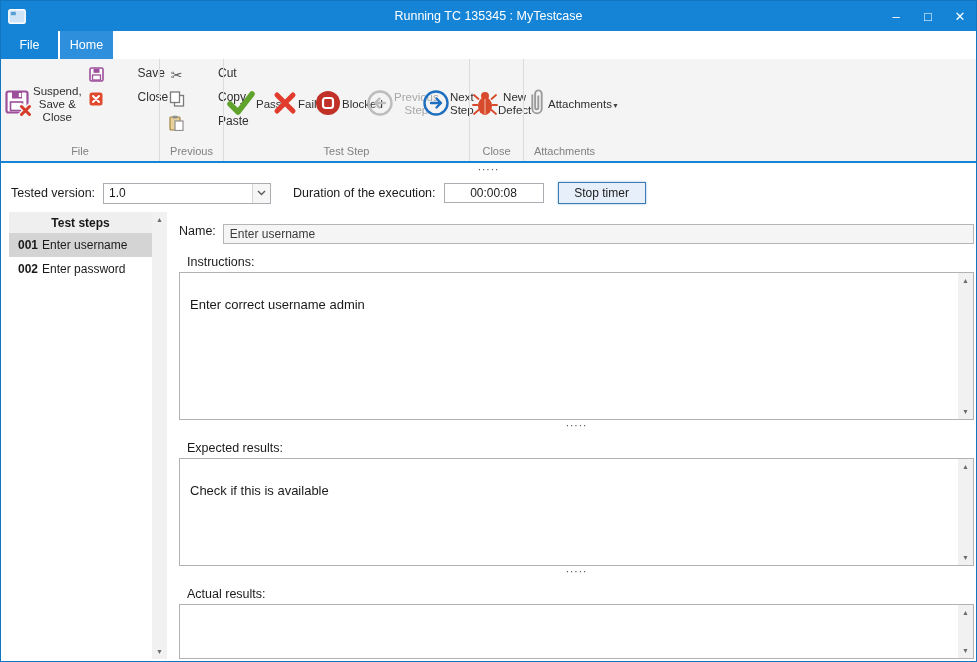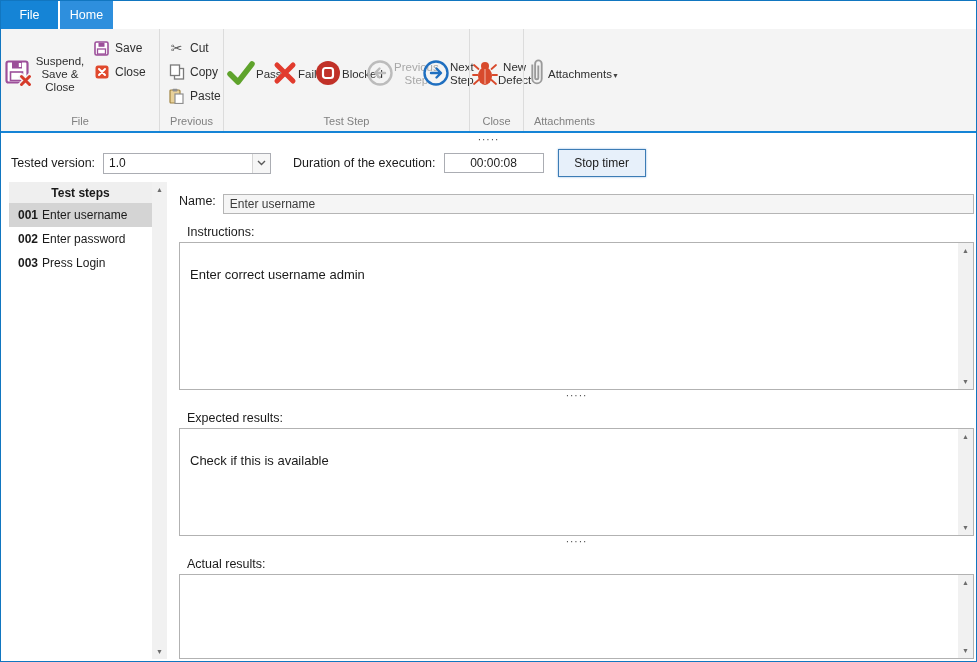--- a/index.html
+++ b/index.html
@@ -29,37 +29,37 @@
   .rgroup-label { height: 17px; text-align: center; font-size: 11px; color: #808080; line-height: 14px; flex: 0 0 auto; }
   .ribbon-fill { flex: 1; }
 
   .bigbtn { display: flex; flex-direction: row; align-items: center; padding-top: 5px; font-size: 11.5px; color: #2f2f2f; text-align: center; cursor: default; }
   .bigbtn .icn { height: 32px; display: flex; align-items: center; justify-content: center; margin-bottom: 3px; }
   .bigbtn .lbl { line-height: 13px; }
   .bigbtn.disabled { color: #a8a8a8; }
   .drop-arrow { font-size: 7px; color: #444; margin-top: 3px; line-height: 7px; }
 
   .smallcol { display: flex; flex-direction: column; padding-top: 7px; }
-  .smallbtn { display: flex; align-items: center; height: 24px; font-size: 12px; color: #2f2f2f; padding: 0 5px; cursor: default; }
+  .smallbtn { display: flex; height: 24px; font-size: 12px; color: #2f2f2f; padding: 0 5px; cursor: default; gap: 28px; }
   .smallbtn .icn { width: 19px; height: 17px; margin-right: 4px; display: flex; align-items: center; justify-content: center; }
   .cut-glyph { font-size: 14px; color: #5a5a5a; line-height: 14px; }
 
   
   .dots-row { height: 13px; display: flex; align-items: center; justify-content: center; flex: 0 0 auto; background: #fff; }
   .dots { font-size: 10px; color: #444; letter-spacing: 1px; line-height: 8px; cursor: default; }
   .splitter { height: 12px; display: flex; align-items: center; justify-content: center; flex: 0 0 auto; }
 
   
   .toolbar { height: 34px; display: flex; align-items: center; padding-left: 10px; flex: 0 0 auto; background: #fff; font-size: 12.5px; color: #1a1a1a; }
   .combo { width: 168px; height: 21px; border: 1px solid #abadb3; margin-left: 8px; display: flex; align-items: stretch; background: #fff; font-size: 12px; }
   .combo .val { flex: 1; display: flex; align-items: center; padding-left: 5px; }
   .combo .arrowbox { width: 18px; border-left: 1px solid #d5d5d5; background: #f6f6f6; display: flex; align-items: center; justify-content: center; }
   .dur-label { margin-left: 22px; }
   .duration-input { width: 100px; height: 20px; border: 1px solid #abadb3; margin-left: 8px; text-align: center; font-size: 12px; font-family: "Liberation Sans", sans-serif; color: #222; }
-  .stop-btn { margin-left: 14px; width: 88px; height: 28px; background: #e7f0fa; border: 1px solid #3c7cb5; box-shadow: 0 0 2px #8fb9e2; font-size: 12px; font-family: "Liberation Sans", sans-serif; color: #1a1a1a; cursor: default; }
+  .stop-btn { margin-left: 14px; width: 88px; height: 22px; background: #e7f0fa; border: 1px solid #3c7cb5; box-shadow: 0 0 2px #8fb9e2; font-size: 12px; font-family: "Liberation Sans", sans-serif; color: #1a1a1a; cursor: default; }
 
   
   .content { flex: 1; display: flex; padding: 2px 2px 2px 8px; min-height: 0; background: #fff; }
 
   .steps-panel { width: 158px; flex: 0 0 auto; display: flex; }
   .steps-main { flex: 1; display: flex; flex-direction: column; min-width: 0; }
   .steps-header { height: 21px; background: #efefef; font-weight: bold; font-size: 12px; display: flex; align-items: center; justify-content: center; color: #1a1a1a; flex: 0 0 auto; }
   .steps-list { flex: 1; background: #fff; }
   .step-item { height: 24px; display: flex; align-items: center; padding-left: 9px; font-size: 12px; color: #1a1a1a; cursor: default; }
   .step-item .num { font-weight: bold; margin-right: 4px; }
@@ -78,20 +78,34 @@
   .textbox .txt { flex: 1; padding: 24px 10px 8px; font-size: 13px; color: #1a1a1a; white-space: pre-wrap; overflow: hidden; }
   .tb-instructions { height: 148px; flex: 0 0 auto; justify-content: center; }
   .tb-expected { height: 108px; flex: 0 0 auto; }
   .tb-actual { flex: 1; min-height: 0; }
 </style>
 </head>
 <body>
 
 <div class="window">
 
+  <div class="titlebar">
+    <span class="app-icon">
+      <svg width="18" height="15" viewBox="0 0 18 15">
+          <rect x="0.8" y="0.8" width="16.4" height="13.4" rx="1.5" fill="#cfe4f7" stroke="#ffffff" stroke-width="1.4"></rect>
+          <rect x="2.8" y="2.8" width="5" height="3.4" fill="#5a9fd4"></rect>
+        </svg>
+    </span>
+    <div class="title">Running TC 135345 : MyTestcase</div>
+    <div class="win-controls">
+      <div class="win-btn">–</div>
+      <div class="win-btn">□</div>
+      <div class="win-btn">✕</div>
+    </div>
+  </div>
 
   <div class="tabrow">
     <div class="tab tab-file">File</div>
     <div class="tab tab-home">Home</div>
   </div>
 
   <div class="ribbon">
 
     <div class="rgroup" style="width:158px">
       <div class="rgroup-body">
@@ -283,24 +297,20 @@
         <div class="steps-header">Test steps</div>
         <div class="steps-list">
           <div class="step-item selected">
             <span class="num">001</span>
             <span>Enter username</span>
           </div>
           <div class="step-item">
             <span class="num">002</span>
             <span>Enter password</span>
           </div>
-          <div class="step-item">
-            <span class="num">003</span>
-            <span>Press Login</span>
-          </div>
         </div>
       </div>
       <div class="vscroll">
         <span class="scroll-arrow">▲</span>
         <span class="scroll-arrow">▼</span>
       </div>
     </div>
 
     <div class="main">
       <div class="name-row">

